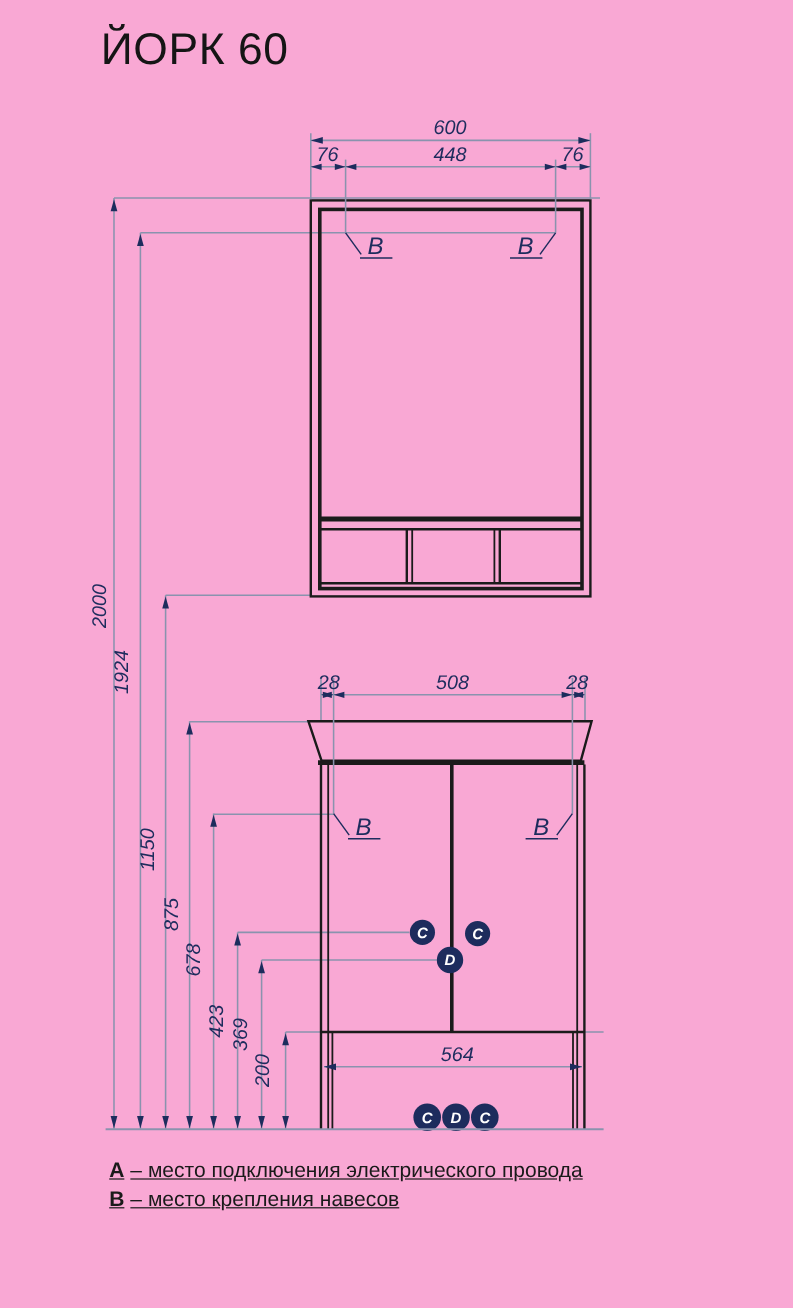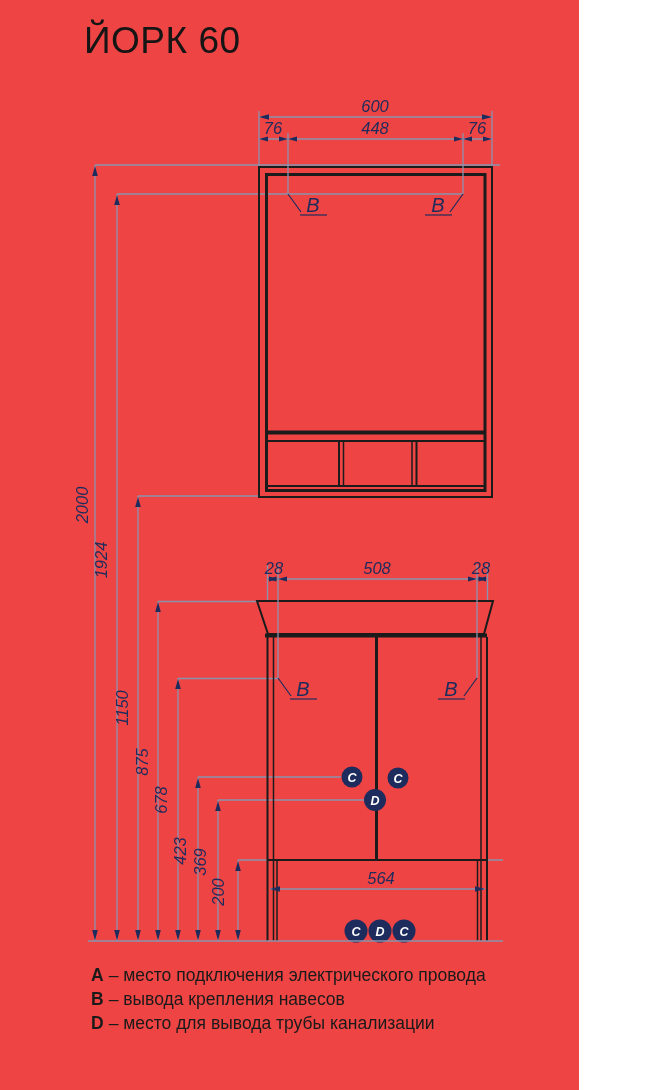--- a/index.html
+++ b/index.html
@@ -1,20 +1,20 @@
 <!DOCTYPE html>
 <html><head>
 <meta charset="utf-8">
 <style>
   html,body{margin:0;padding:0;background:#ffffff;}
-  #page{position:relative;width:579px;height:1090px;background:#ef4444;overflow:hidden;
+  #page{position:relative;width:661px;height:1090px;background:#f9a8d4;overflow:hidden;
         font-family:"Liberation Sans",sans-serif;}
   #title{position:absolute;left:84px;top:20px;font-size:37px;color:#151515;
          letter-spacing:0.5px;white-space:nowrap;}
-  #legend{position:absolute;left:91px;top:963px;font-size:17.5px;color:#1a1a1a;}
+  #legend{position:absolute;left:91px;top:963px;font-size:17.5px;color:#1a1a1a;text-decoration:underline;}
   .lrow{line-height:24px;white-space:nowrap;}
   .lk{font-weight:bold;}
   .lt{margin-left:5px;}
   svg{position:absolute;left:0;top:0;}
   
   .bk{stroke:#1b1b1b;fill:none;}
   .w1{stroke-width:1.5;} .w2{stroke-width:2;} .w3{stroke-width:3;} .w4{stroke-width:4;}
   
   .dim{stroke:#8a93ae;stroke-width:1.3;fill:none;}
   .nvl{stroke:#1d2c5d;stroke-width:1.2;fill:none;}
@@ -203,17 +203,16 @@
       <text class="ct" x="380" y="935.5">D</text>
       <circle class="mc" cx="404" cy="931" r="11.5"></circle>
       <text class="ct" x="404" y="935.5">C</text>
     </g>
 
     <line class="dim" x1="88" y1="941" x2="503" y2="941" style="stroke-width:1.6"></line>
   </svg>
 
   <div id="legend">
     <div class="lrow"><span class="lk">A</span><span class="lt">– место подключения электрического провода</span></div>
-    <div class="lrow"><span class="lk">B</span><span class="lt">– вывода крепления навесов</span></div>
-    <div class="lrow"><span class="lk">D</span><span class="lt">– место для вывода трубы канализации</span></div>
+    <div class="lrow"><span class="lk">B</span><span class="lt">– место крепления навесов</span></div>
   </div>
 
 </div>
 
 </body></html>

